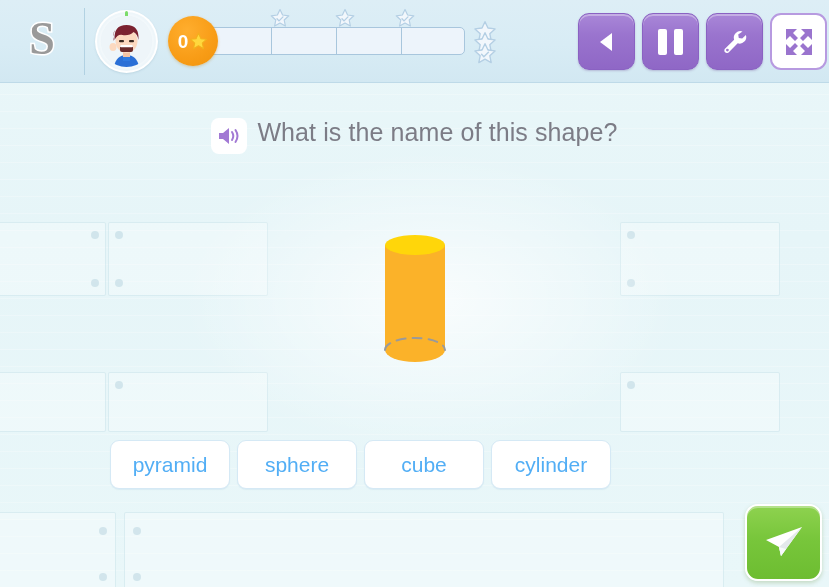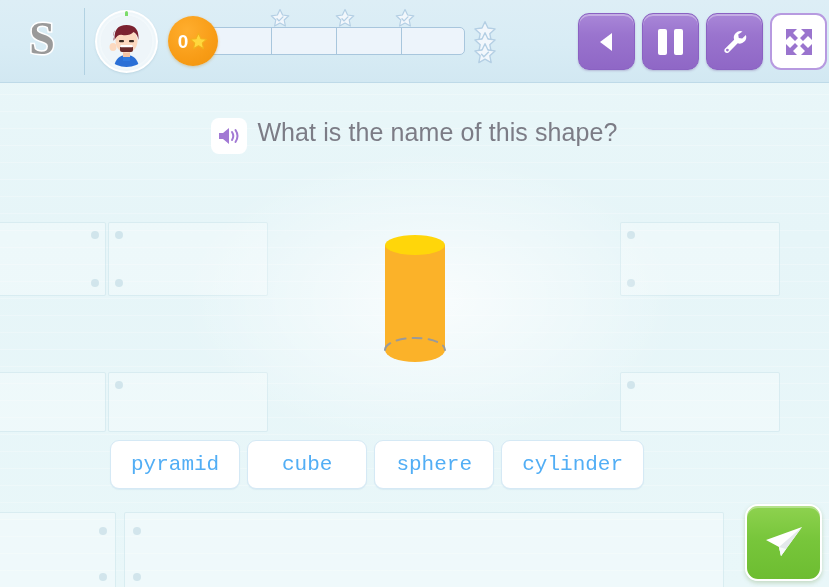--- a/index.html
+++ b/index.html
@@ -212,21 +212,20 @@
     min-width: 120px;
     background: #ffffff;
     border: 1px solid #d5e9f5;
     border-radius: 9px;
     display: flex; align-items: center; justify-content: center;
     font-size: 21px;
     color: #52aef5;
     cursor: pointer;
     box-shadow: 0 1px 1px rgba(150,190,215,.18);
     white-space: nowrap;
-    font-family: Liberation Mono, monospace;
   }
 
   
   #submit-btn {
     position: absolute; left: 745px; top: 504px;
     width: 77px; height: 77px;
     border-radius: 13px;
     background: linear-gradient(180deg, #8ed24f 0%, #78c63b 45%, #6dbd31 100%);
     border: 2px solid #ffffff;
     box-shadow: inset 0 2px 0 rgba(255,255,255,.35), 0 2px 4px rgba(110,150,70,.3);
@@ -398,24 +397,24 @@
 
       <ellipse cx="55" cy="15" rx="30" ry="10" fill="#ffd60a"></ellipse>
     </svg>
   </div>
 
   <div id="answers">
     <div class="answer-btn">
       <span>pyramid</span>
     </div>
     <div class="answer-btn">
+      <span>sphere</span>
+    </div>
+    <div class="answer-btn">
       <span>cube</span>
-    </div>
-    <div class="answer-btn">
-      <span>sphere</span>
     </div>
     <div class="answer-btn">
       <span>cylinder</span>
     </div>
   </div>
 
   <div id="submit-btn">
     <svg width="46" height="42" viewBox="0 0 46 42">
       <path d="M5 18 L41 5 L20 34 L18 25 Z" fill="#ffffff"></path>
       <path d="M18 25 L41 5 L20 34 Z" fill="#e4e9ec"></path>

